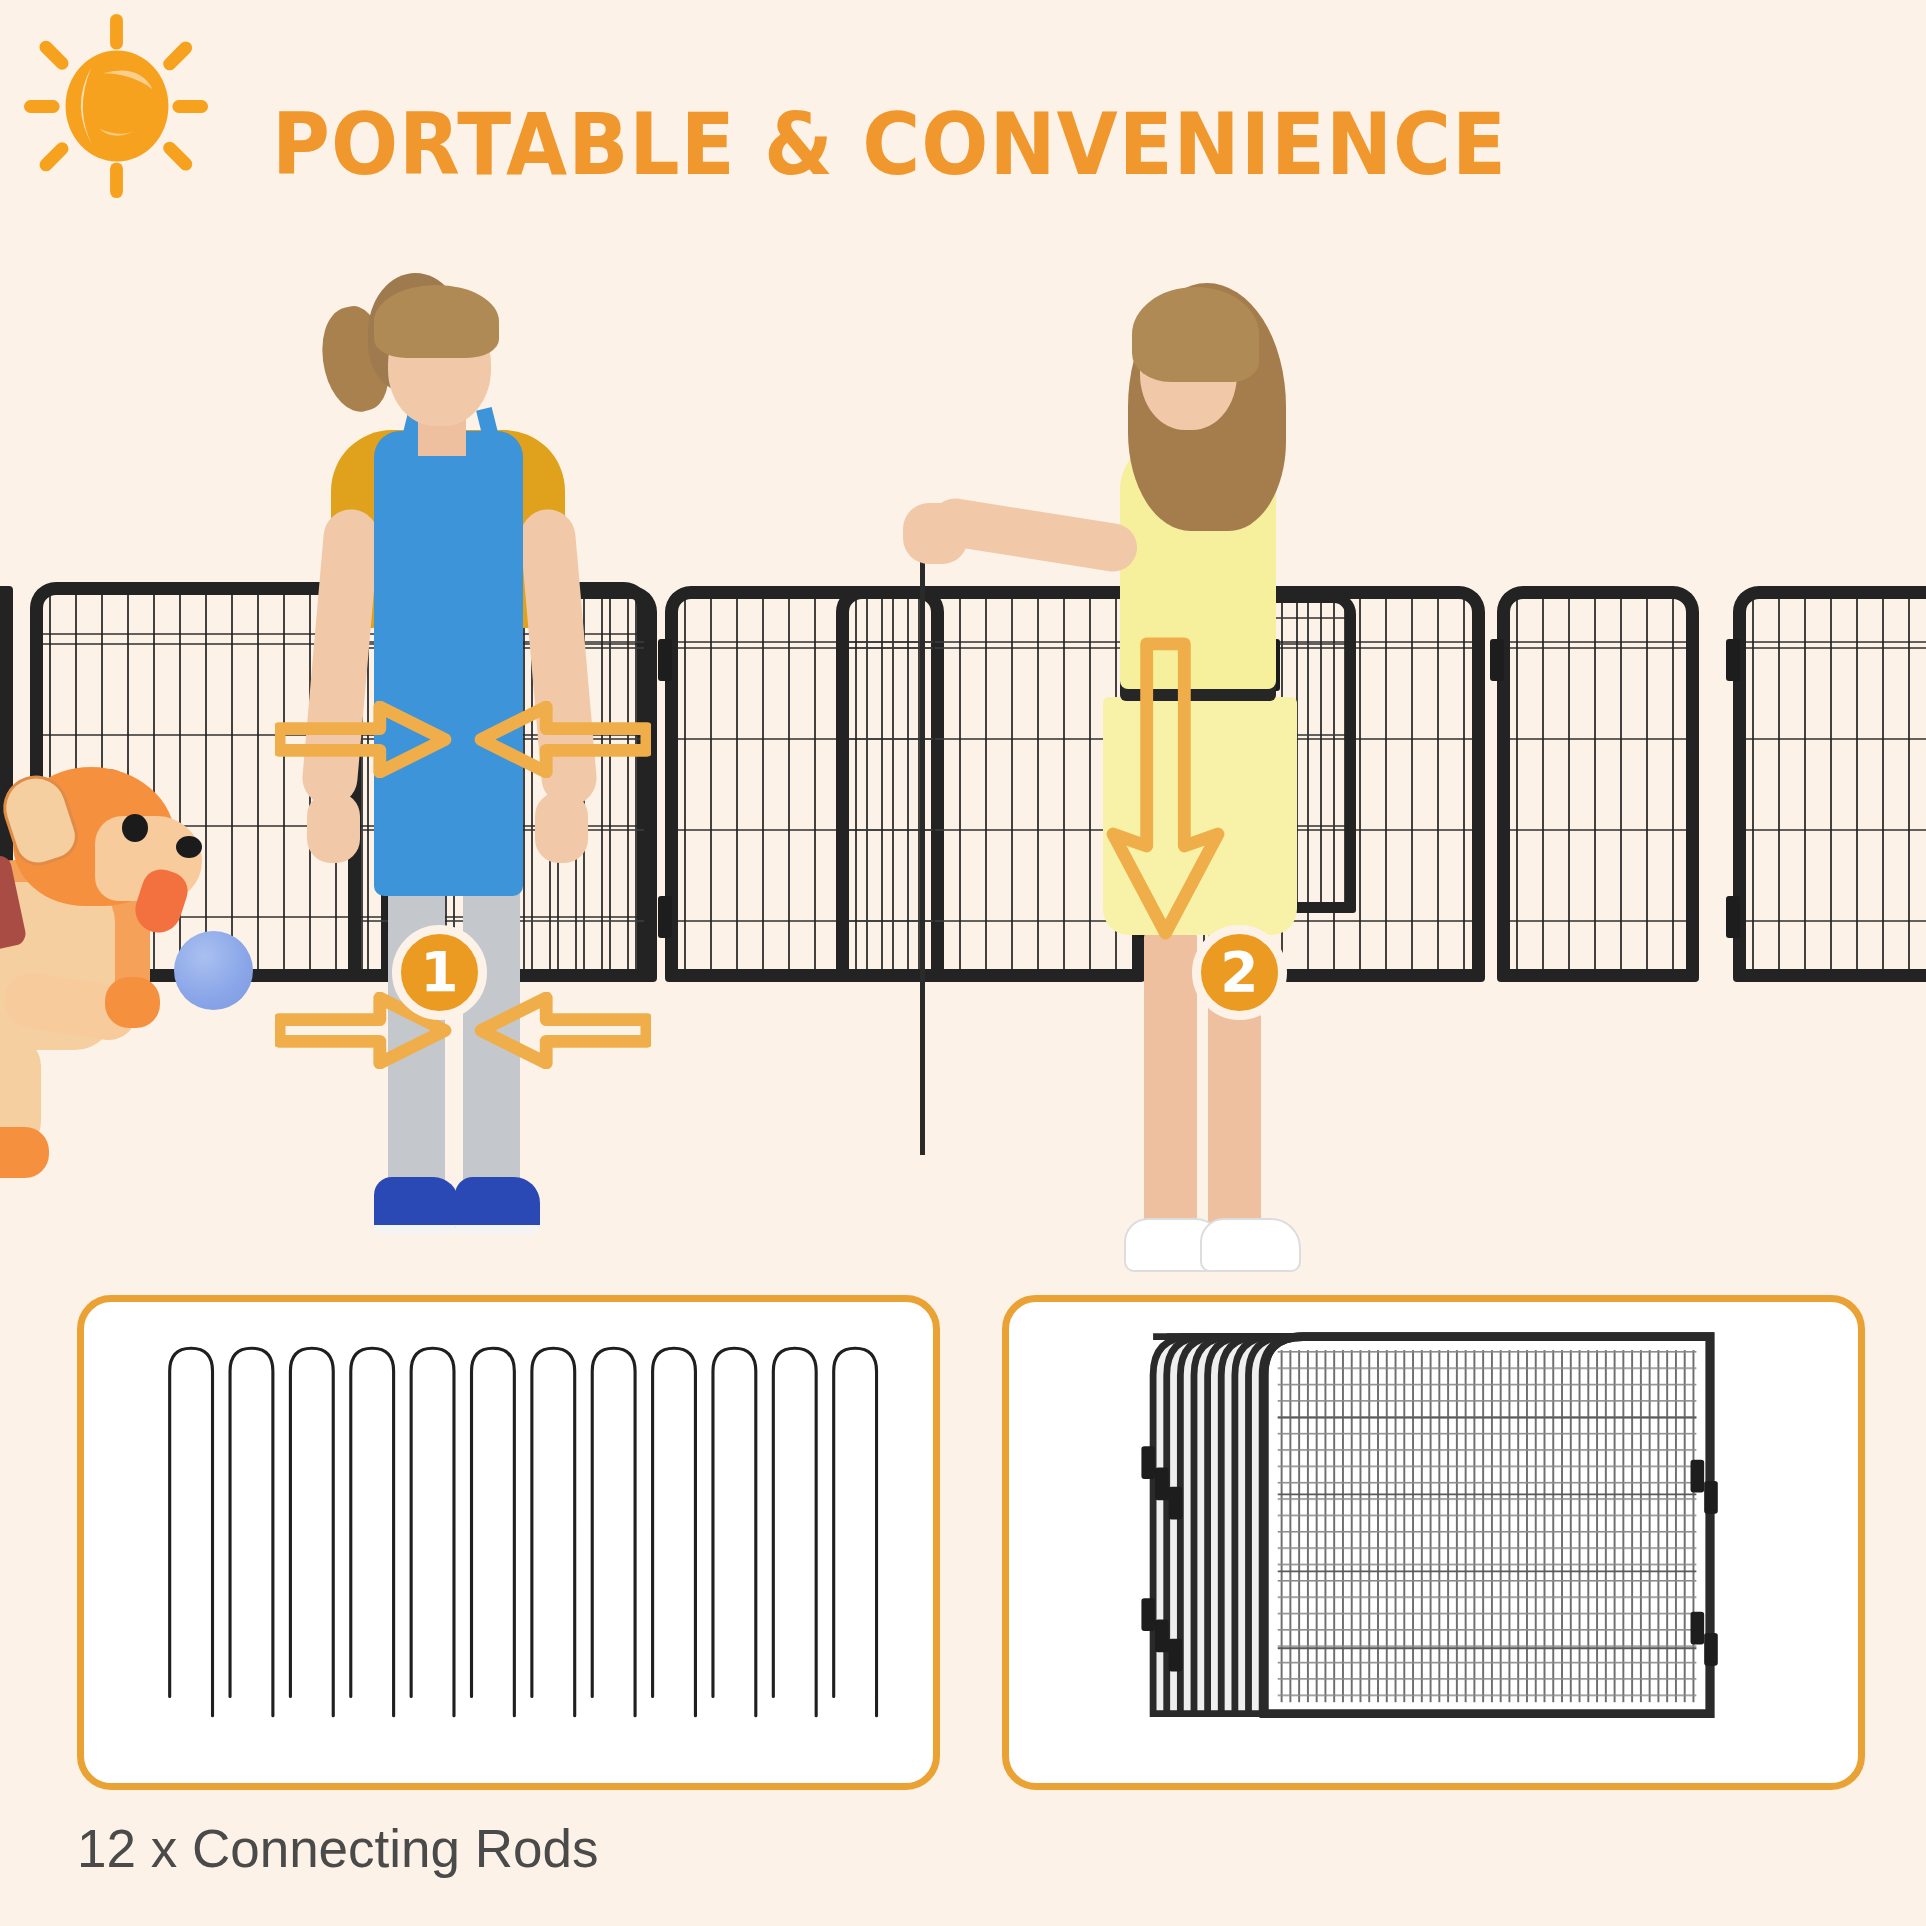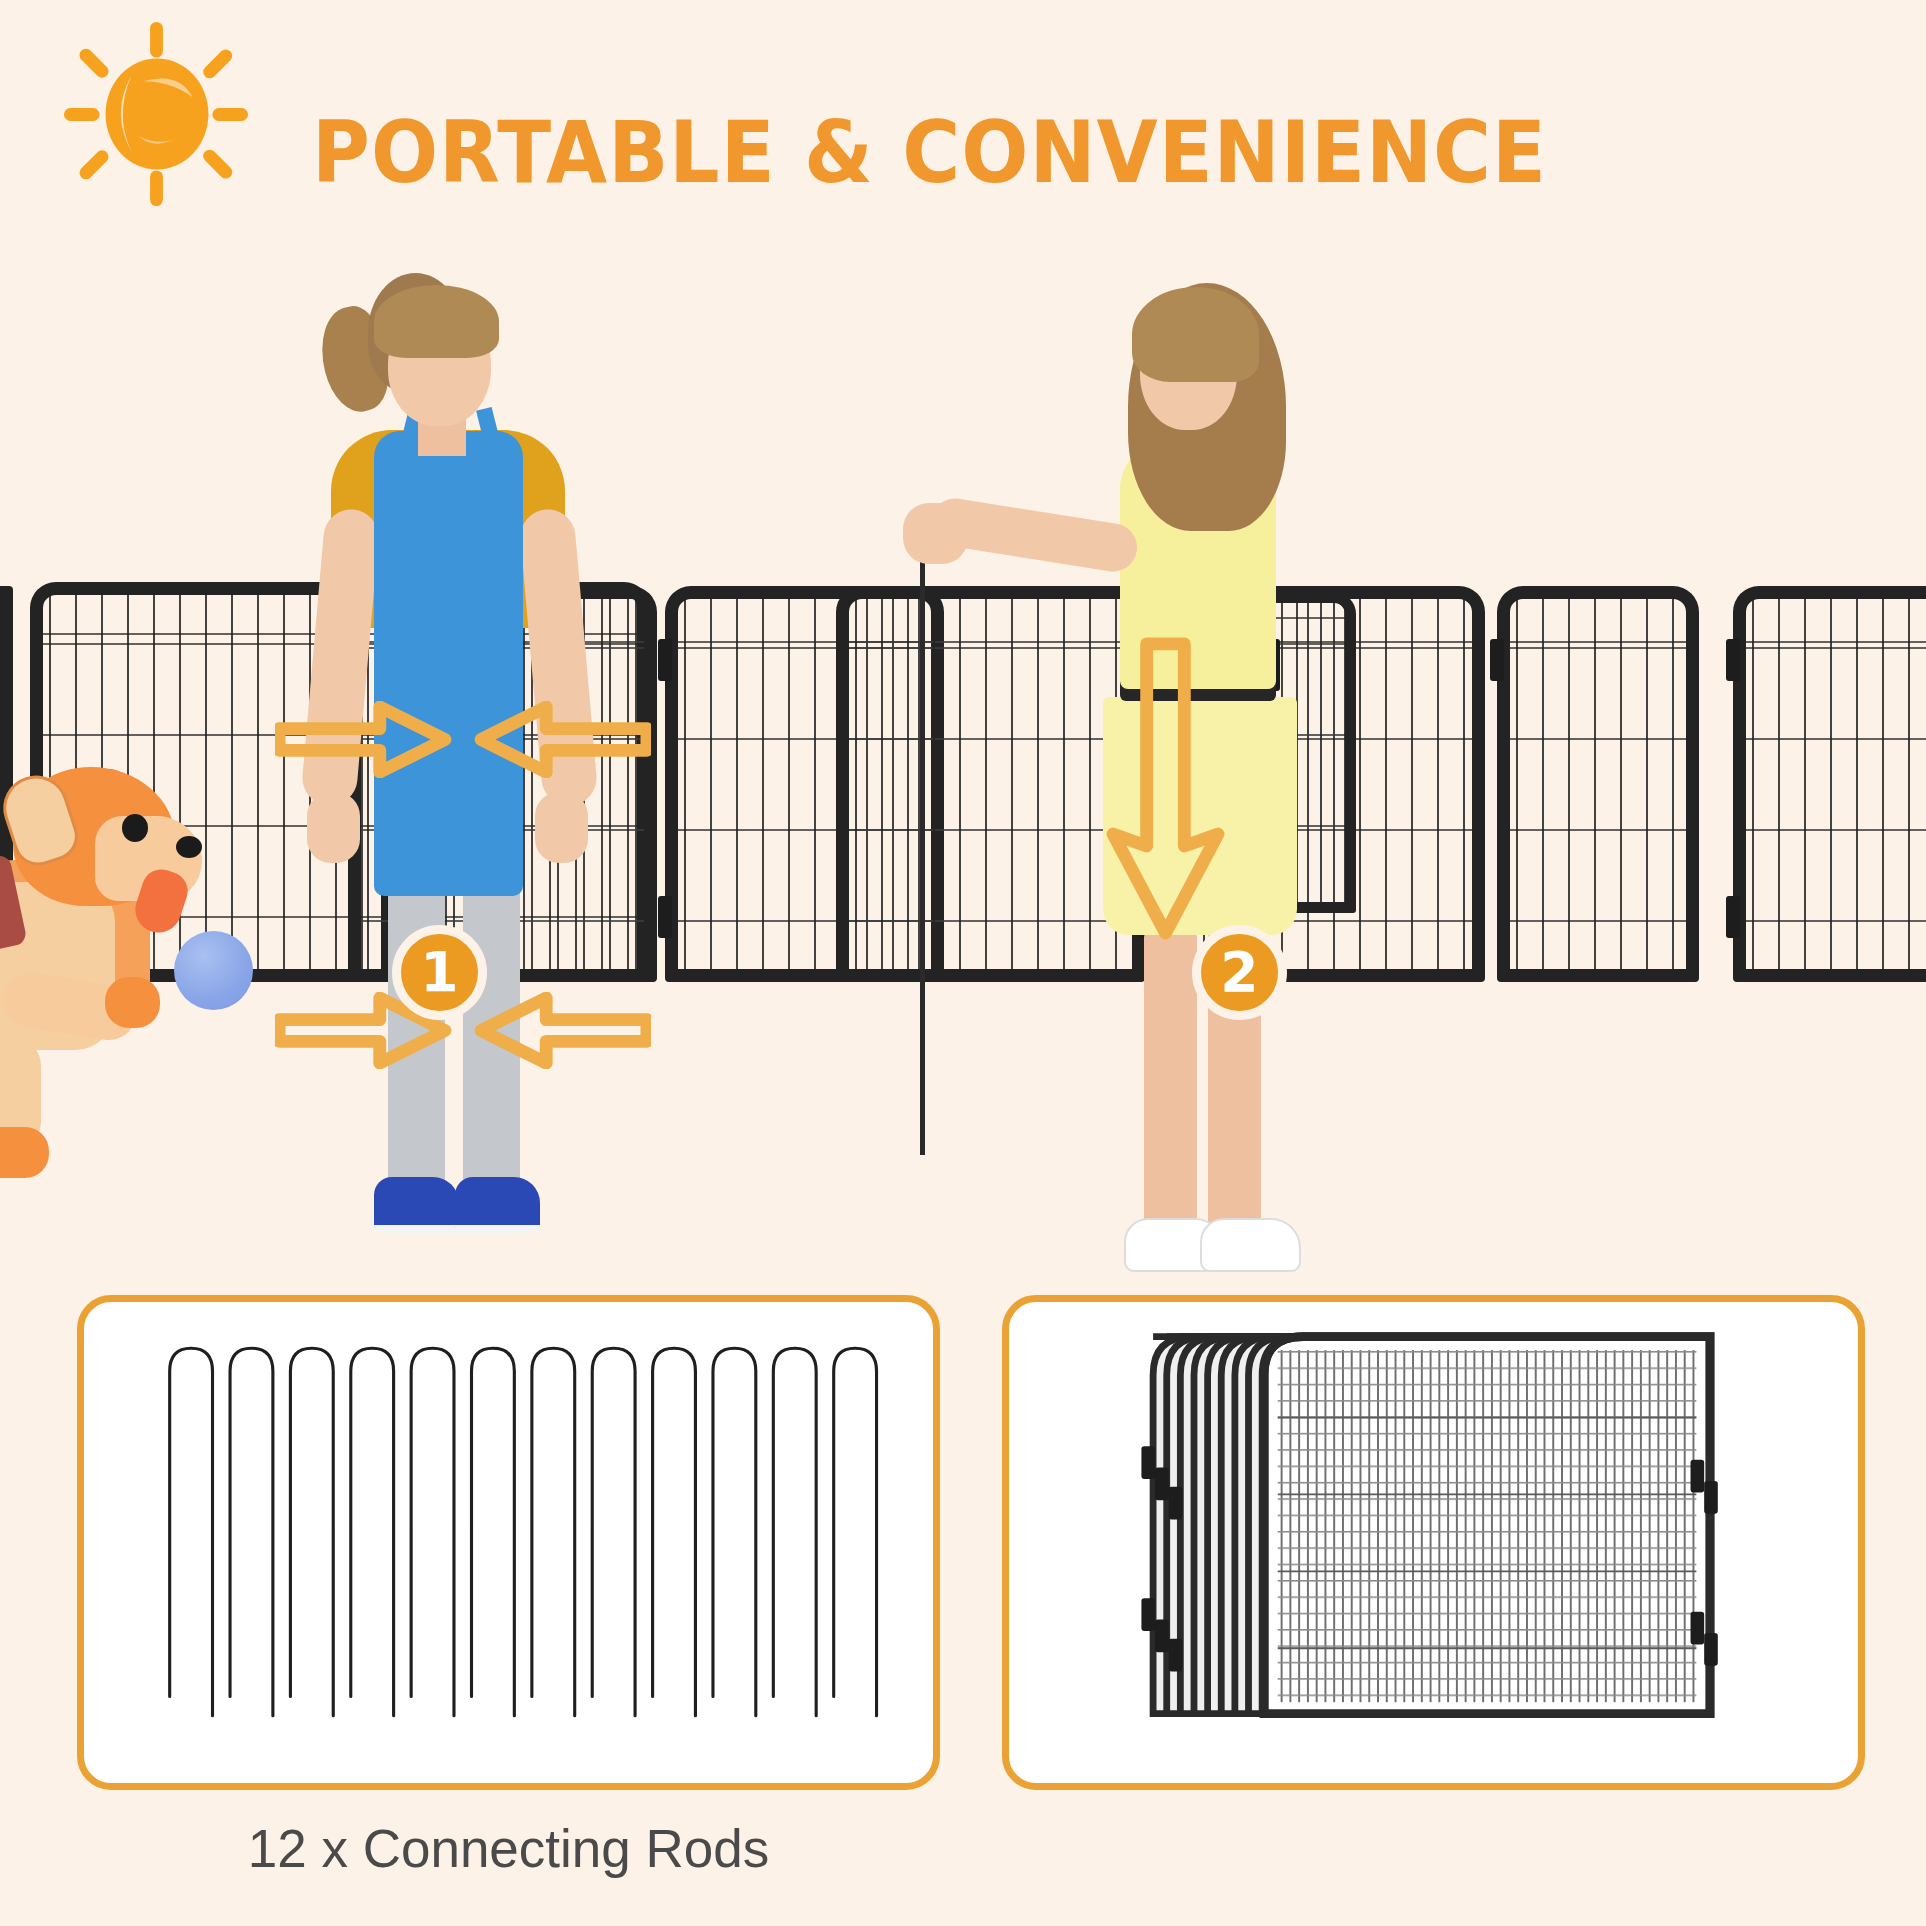--- a/index.html
+++ b/index.html
@@ -17,24 +17,23 @@
   .stage {
     position: absolute;
     inset: 0;
     width: 1927px;
     height: 1927px;
   }
 
   
   .header {
     position: absolute;
-    top: 8px; left: 0;
+    top: 0; left: 0;
     width: 1779px;
     height: 327px;
-    margin-left: 40px;
   }
   .sun-icon {
     position: absolute;
     left: 22px;
     top: 12px;
     width: 188px;
     height: 188px;
   }
   .title {
     position: absolute;
@@ -228,21 +227,20 @@
     box-sizing: border-box;
     background: #fff;
     border: 7px solid #e9a233;
     border-radius: 34px;
     overflow: hidden;
   }
   .card-left  { left: 77px;  top: 20px; width: 863px; height: 495px; }
   .card-right { left: 1002px; top: 20px; width: 863px; height: 495px; }
   .card-caption {
     position: absolute;
-    text-align: center;
     font-size: 53px;
     font-weight: 300;
     color: #4a4a4a;
     font-family: "Liberation Sans", sans-serif;
   }
   .cap-left  { left: 77px;  top: 543px; width: 863px; }
   .cap-right { left: 1002px; top: 543px; width: 863px; }
 
   .rods-wrap { position:absolute; left:0; top:0; width:100%; height:100%; }
   .panels-wrap { position:absolute; left:0; top:0; width:100%; height:100%; }

